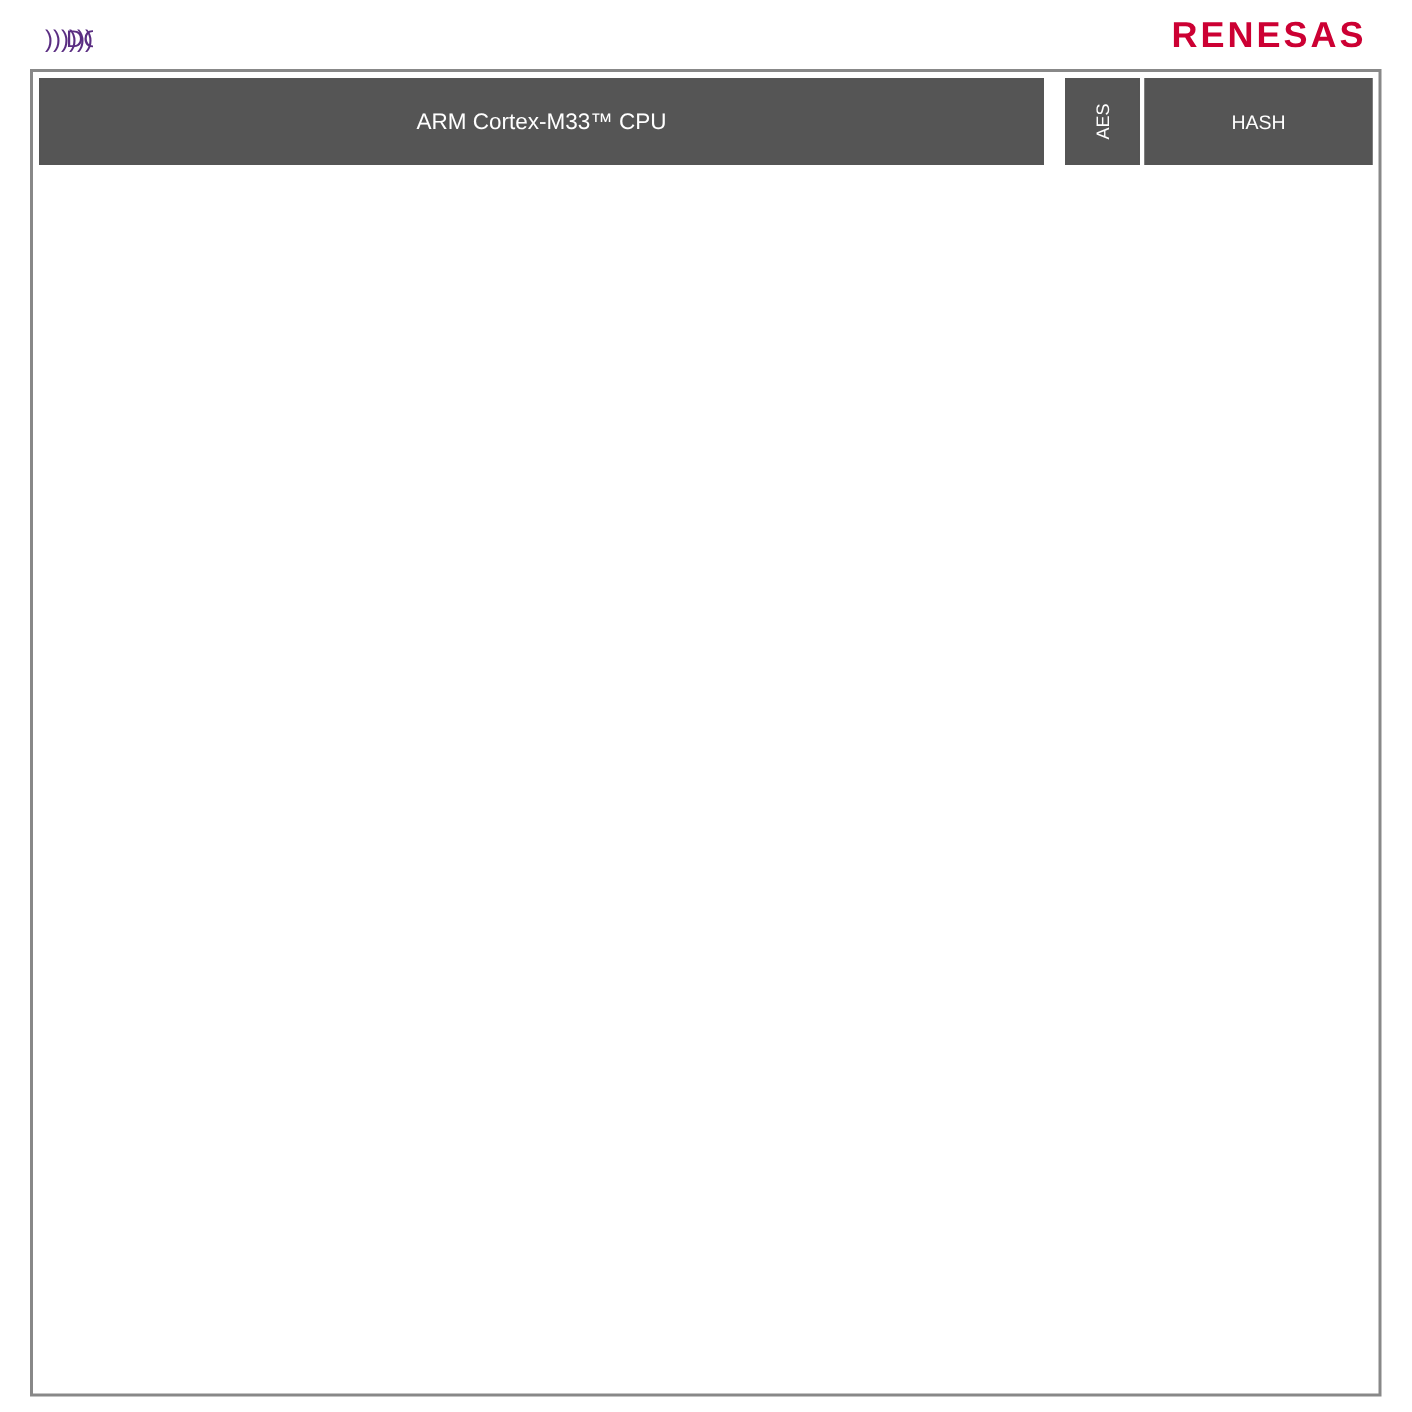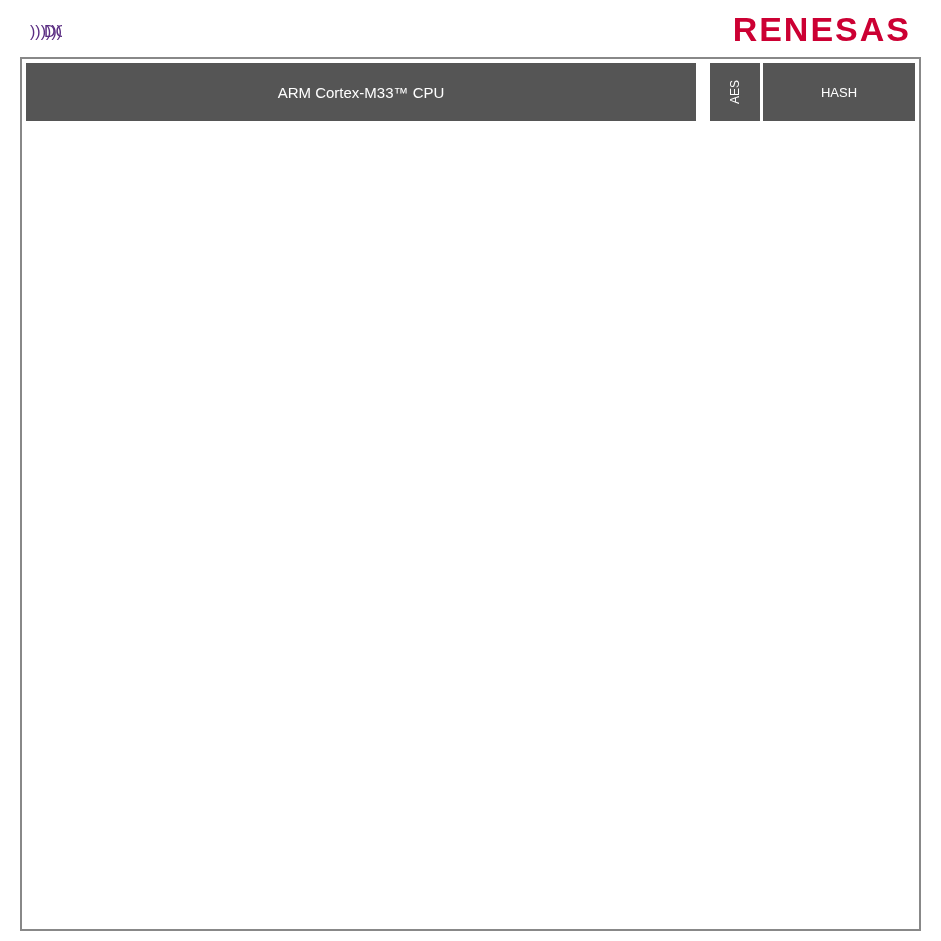--- a/index.html
+++ b/index.html
@@ -32,21 +32,21 @@
       display: flex;
       flex-direction: column;
       align-items: center;
     }
     .logo-smartbond .icon-row {
       display: flex;
       align-items: center;
       gap: 4px;
     }
     .renesas-logo {
-      font-size: 34px;
+      font-size: 24px;
       font-weight: bold;
       color: #cc0033;
       letter-spacing: 2px;
       font-family: Arial, sans-serif;
     }
     
     .diagram {
       flex: 1;
       border: 2px solid #888;
       display: flex;

